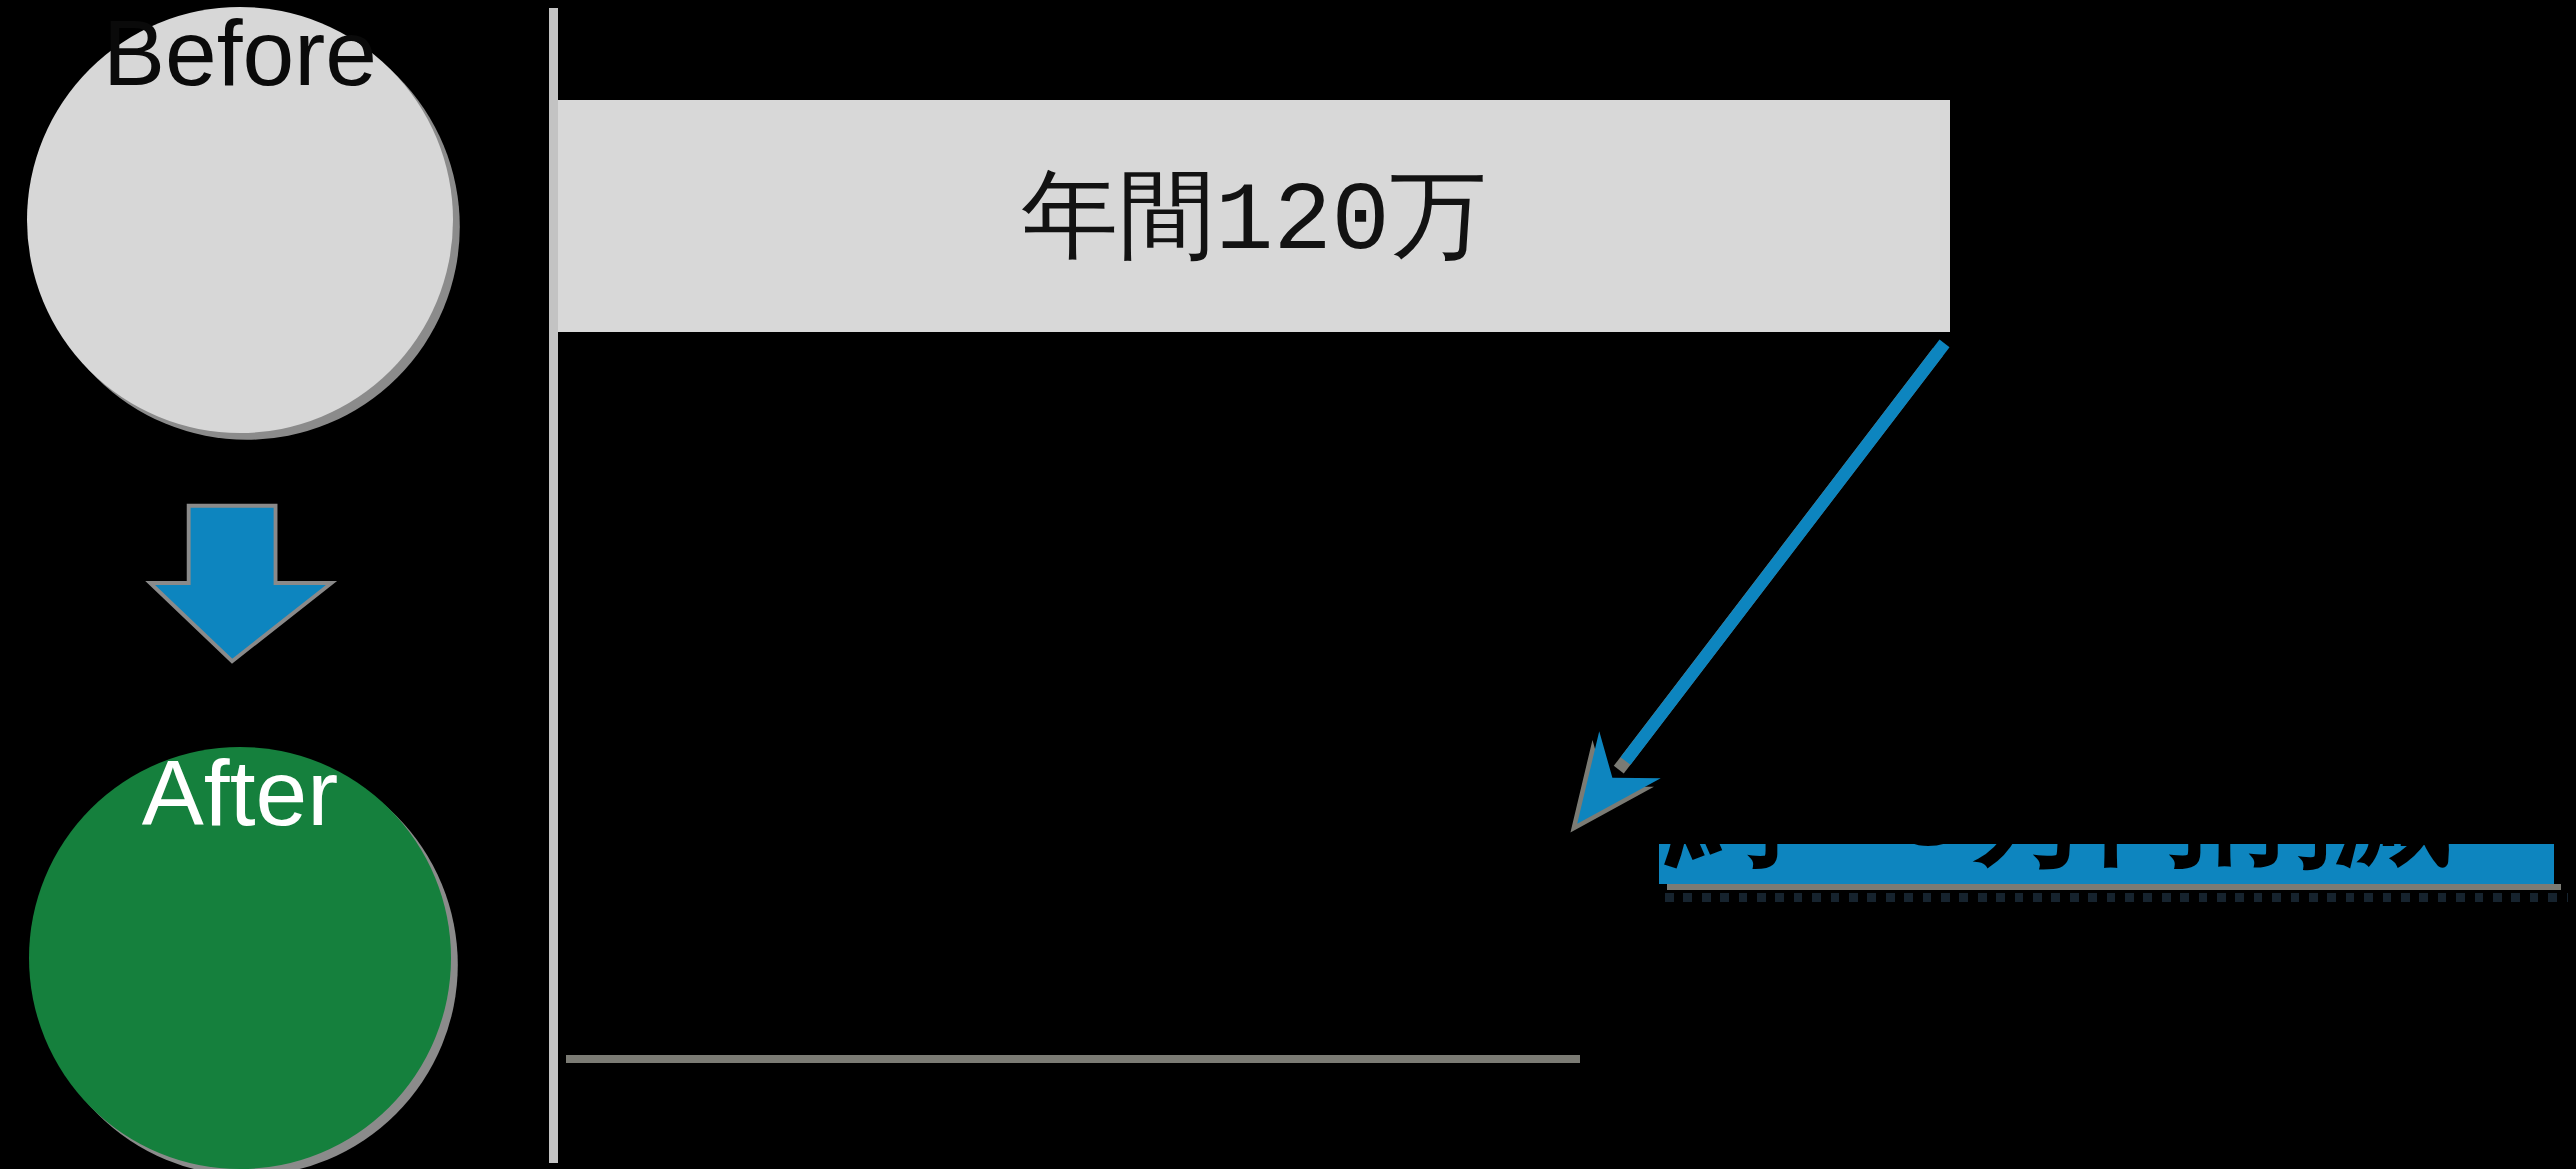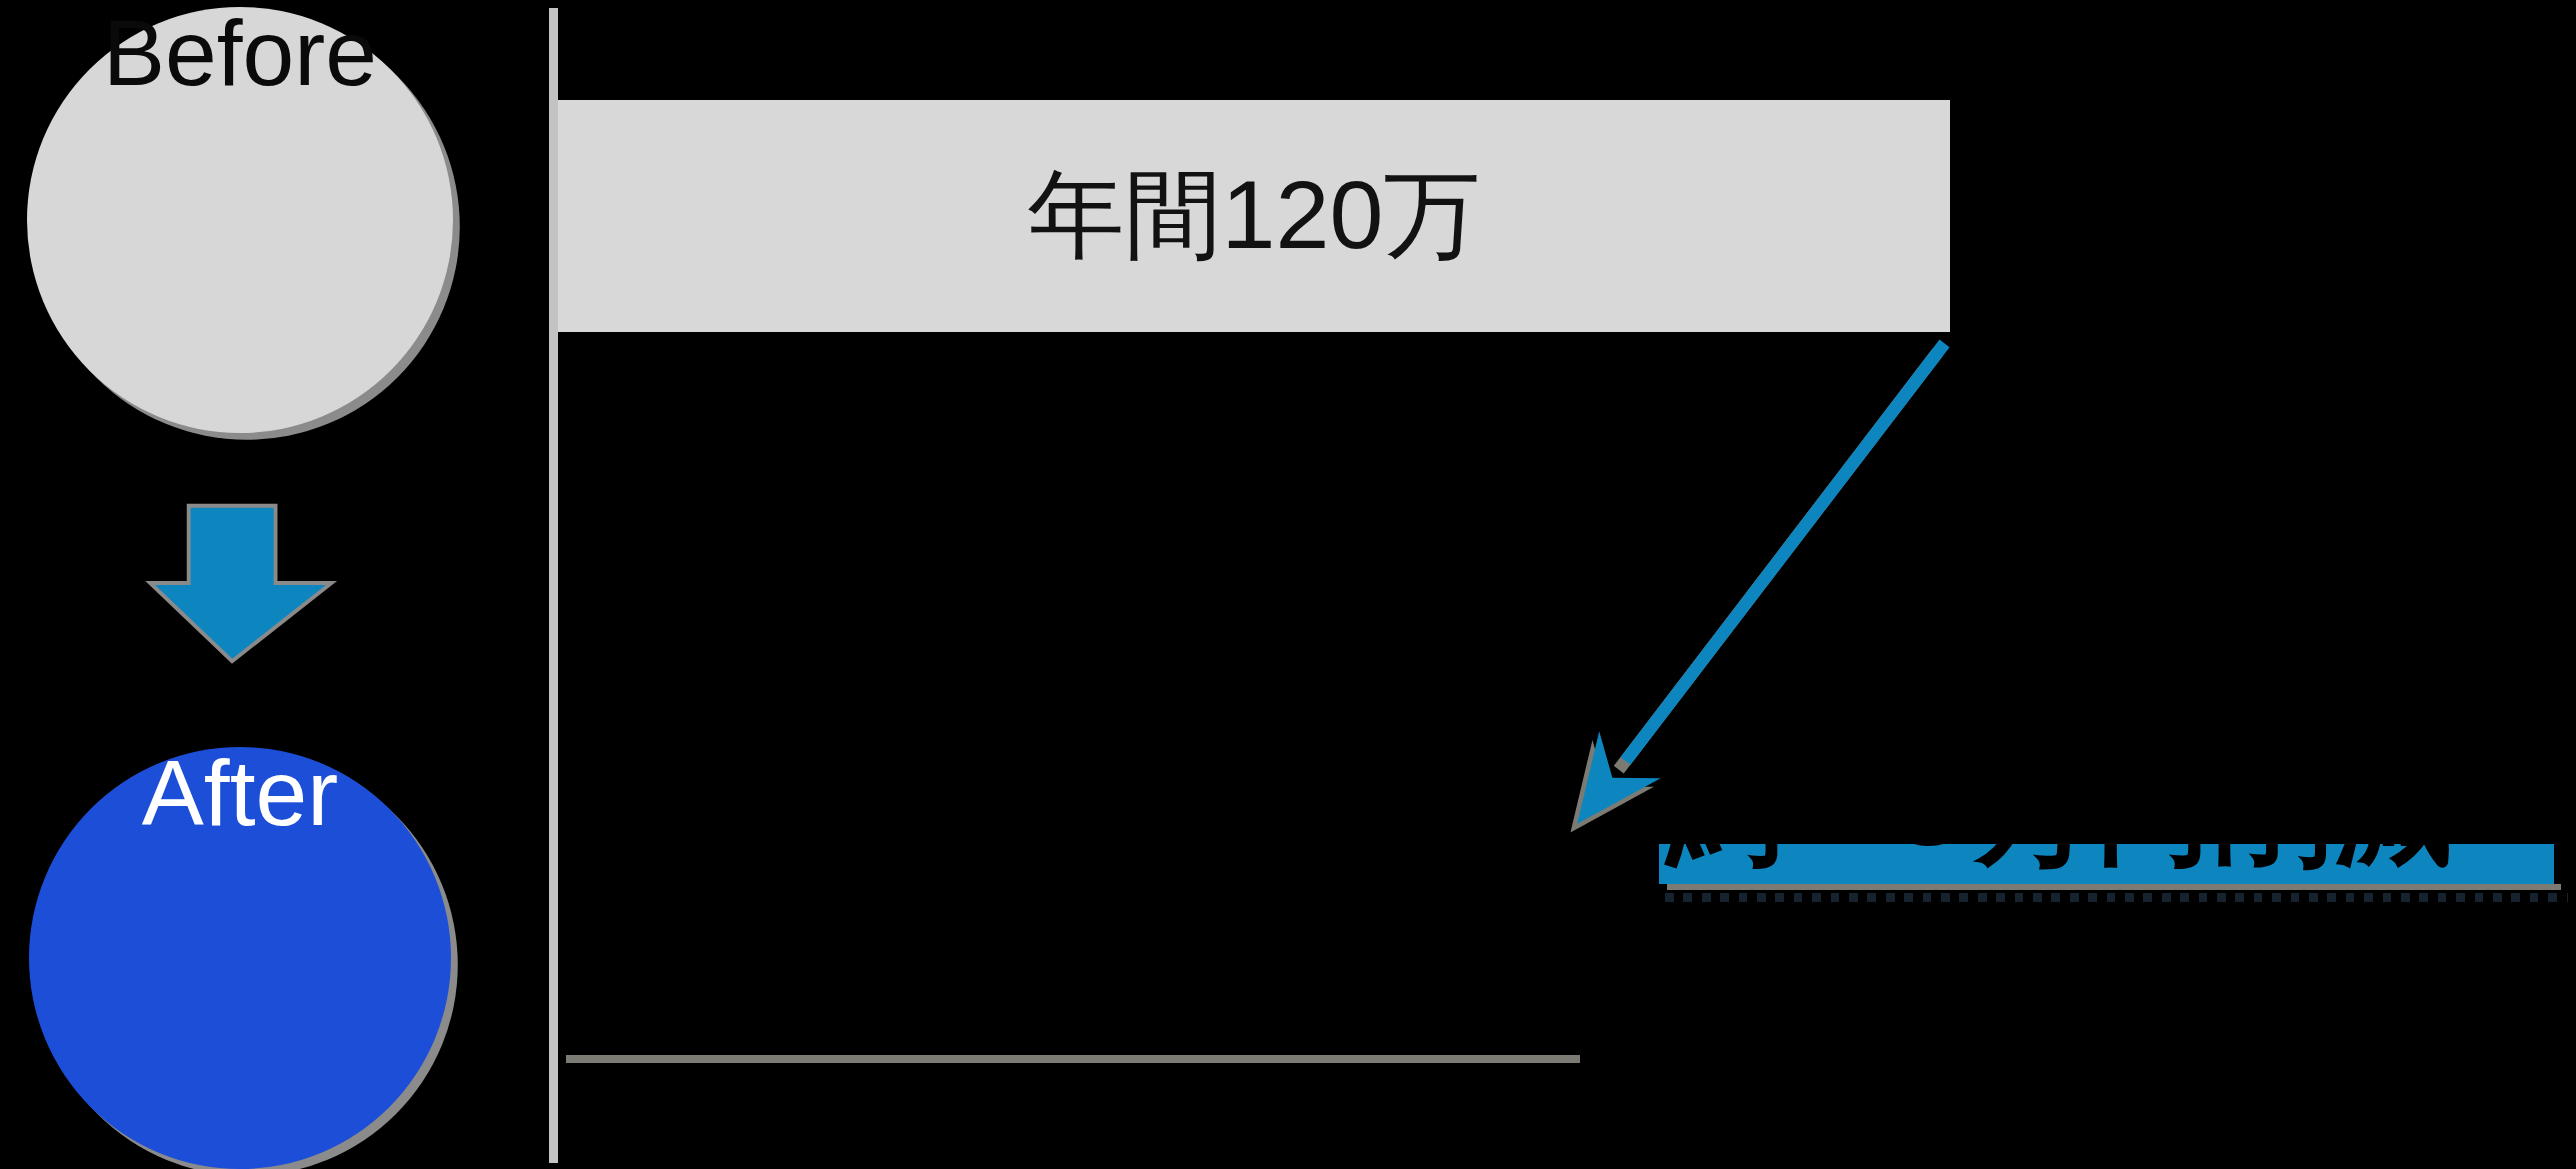--- a/index.html
+++ b/index.html
@@ -4,30 +4,30 @@
 <style>
   html,body{margin:0;padding:0;background:#000;}
   #stage{
     position:relative;width:2576px;height:1170px;background:#000;overflow:hidden;
     font-family:"Liberation Sans","DejaVu Sans",sans-serif;
   }
   .abs{position:absolute;}
   
   .circle{border-radius:50%;display:flex;align-items:flex-start;justify-content:center;}
   #before-circle{left:27px;top:6.8px;width:426px;height:426px;background:#d7d7d7;box-shadow:6.8px 6.8px 0 #8b8b8b;}
-  #after-circle{left:29px;top:747px;width:422px;height:422px;background:#1d4ed8;box-shadow:6.8px 6.8px 0 #8b8b8b;}
+  #after-circle{left:29px;top:747px;width:422px;height:422px;background:#15803d;box-shadow:6.8px 6.8px 0 #8b8b8b;}
   .circle-label{font-size:93px;line-height:1;}
   #before-circle .circle-label{color:#0a0a0a;}
   #after-circle .circle-label{color:#ffffff;}
   
   #block-arrow{left:124px;top:495px;}
   
   #axis-line{left:549px;top:7.7px;width:8.7px;height:1155px;background:#c3c3c3;}
   
-  .bar{display:flex;align-items:center;justify-content:center;}
+  .bar{display:flex;align-items:center;justify-content:center;font-family:Liberation Mono, monospace;}
   #bar-before{left:558px;top:100px;width:1392px;height:232px;background:#d8d8d8;}
   #bar-before .bar-label{color:#121212;font-size:97px;font-weight:500;}
   #bar-after{left:558px;top:825px;width:1014px;height:230px;background:#0d85bf;}
   #bar-after .bar-label{color:#ffffff;font-size:101px;font-weight:700;}
   #bar-after-shadow{left:566px;top:1055px;width:1014px;height:7.7px;background:#7b7b74;}
   
   #diag-arrow{left:1544px;top:325px;}
   
   #hl-strip{left:1659px;top:844px;width:895px;height:40px;background:#0d85bf;z-index:1;}
   #hl-strip-shadow{left:1667px;top:884px;width:894px;height:5.8px;background:#7b7b74;z-index:1;}

